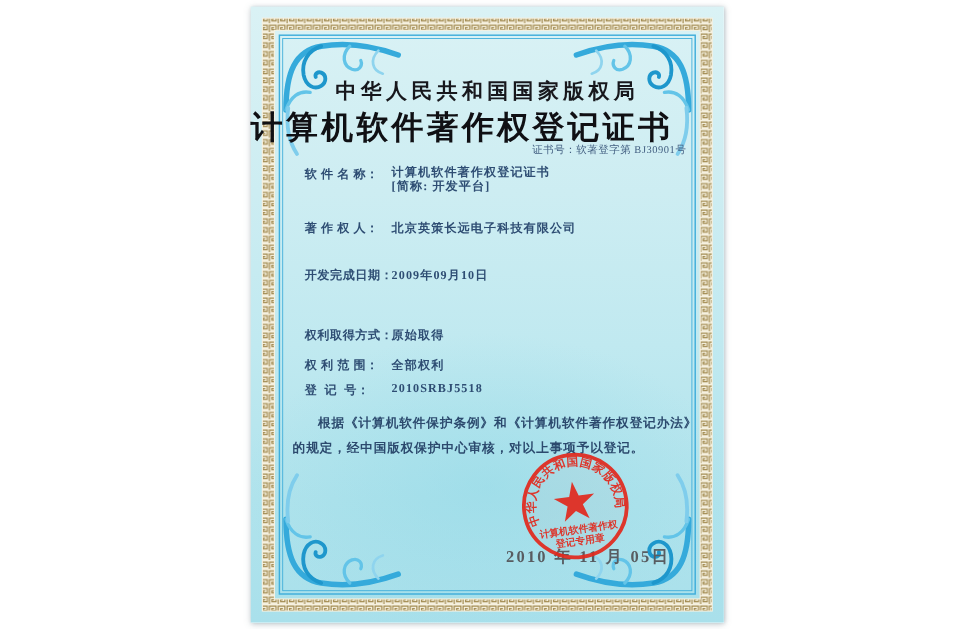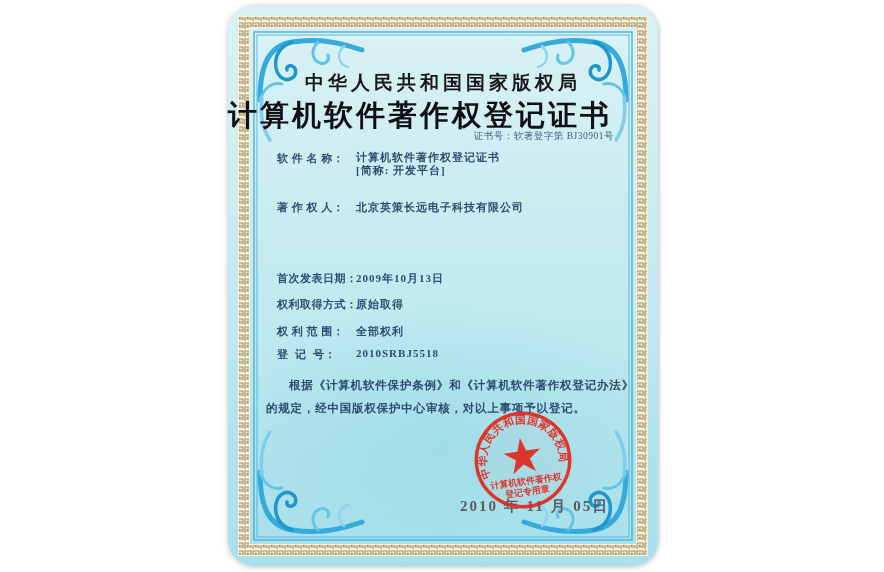--- a/index.html
+++ b/index.html
@@ -14,37 +14,36 @@
     position: absolute; left: 0; top: 0; width: 884px; height: 572px;
     background: #ffffff;
   }
   
   .cert {
     position: absolute; left: 228px; top: 6px; width: 430px; height: 560px;
     background:
       radial-gradient(ellipse 320px 200px at 50% 78%, rgba(140,215,230,0.45), rgba(140,215,230,0) 70%),
       linear-gradient(180deg, #daf2f5 0%, #cdedf2 30%, #c0e9f0 55%, #b0e3ec 80%, #a9e0eb 100%);
     box-shadow: 0 1px 6px rgba(90,110,120,0.35), 1px 0 3px rgba(120,140,150,0.25);
-    border-radius: 26px;
   }
   .cert svg.frame { position: absolute; left: 0; top: 0; }
   
   .authority {
     position: absolute; left: 0; top: 64px; width: 100%;
     text-align: center; font-size: 19px; font-weight: 700;
     letter-spacing: 4px; color: #17171c;
     font-family: "Liberation Sans", "DejaVu Sans", sans-serif;
   }
   .title {
     position: absolute; left: 0; top: 90px; width: 100%;
     text-align: left; font-size: 29px; font-weight: 700;
     letter-spacing: 3px; color: #101014;
   }
   .certno {
-    position: absolute; top: 124px; right: 44px;
+    position: absolute; top: 124px; right: 34px;
     font-size: 9.5px; color: #415e80; letter-spacing: 0.5px;
   }
   .field { position: absolute; left: 49px; font-size: 11px; color: #2e4d73; }
   .field .lbl { display: inline-block; width: 79px; vertical-align: top; letter-spacing: 0.5px; font-weight: 600; white-space: pre; }
   .field .val { display: inline-block; vertical-align: top; letter-spacing: 1px; font-weight: 600; }
   .val-lines div { line-height: 13px; }
   .f1 { top: 145px; } .f2 { top: 194px; } .f3 { top: 237px; }
   .f4 { top: 265px; } .f5 { top: 291px; } .f6 { top: 318px; } .f7 { top: 341px; }
   .statement {
     position: absolute; left: 38px; top: 368px; width: 368px;
@@ -101,22 +100,22 @@
     <div class="authority">中华人民共和国国家版权局</div>
     <div class="title">计算机软件著作权登记证书</div>
     <div class="certno">证书号：软著登字第 BJ30901号</div>
 
     <div class="field f1">
       <span class="lbl">软 件 名 称：</span><span class="val val-lines"><div>计算机软件著作权登记证书</div><div>[简称: 开发平台]</div></span>
     </div>
     <div class="field f2">
       <span class="lbl">著 作 权 人：</span><span class="val">北京英策长远电子科技有限公司</span>
     </div>
-    <div class="field f4">
-      <span class="lbl">首次发表日期：</span><span class="val">2009年10月13日</span>
+    <div class="field f3">
+      <span class="lbl">开发完成日期：</span><span class="val">2009年09月10日</span>
     </div>
     <div class="field f5">
       <span class="lbl">权利取得方式：</span><span class="val">原始取得</span>
     </div>
     <div class="field f6">
       <span class="lbl">权 利 范 围：</span><span class="val">全部权利</span>
     </div>
     <div class="field f7">
       <span class="lbl">登  记  号：</span><span class="val">2010SRBJ5518</span>
     </div>

